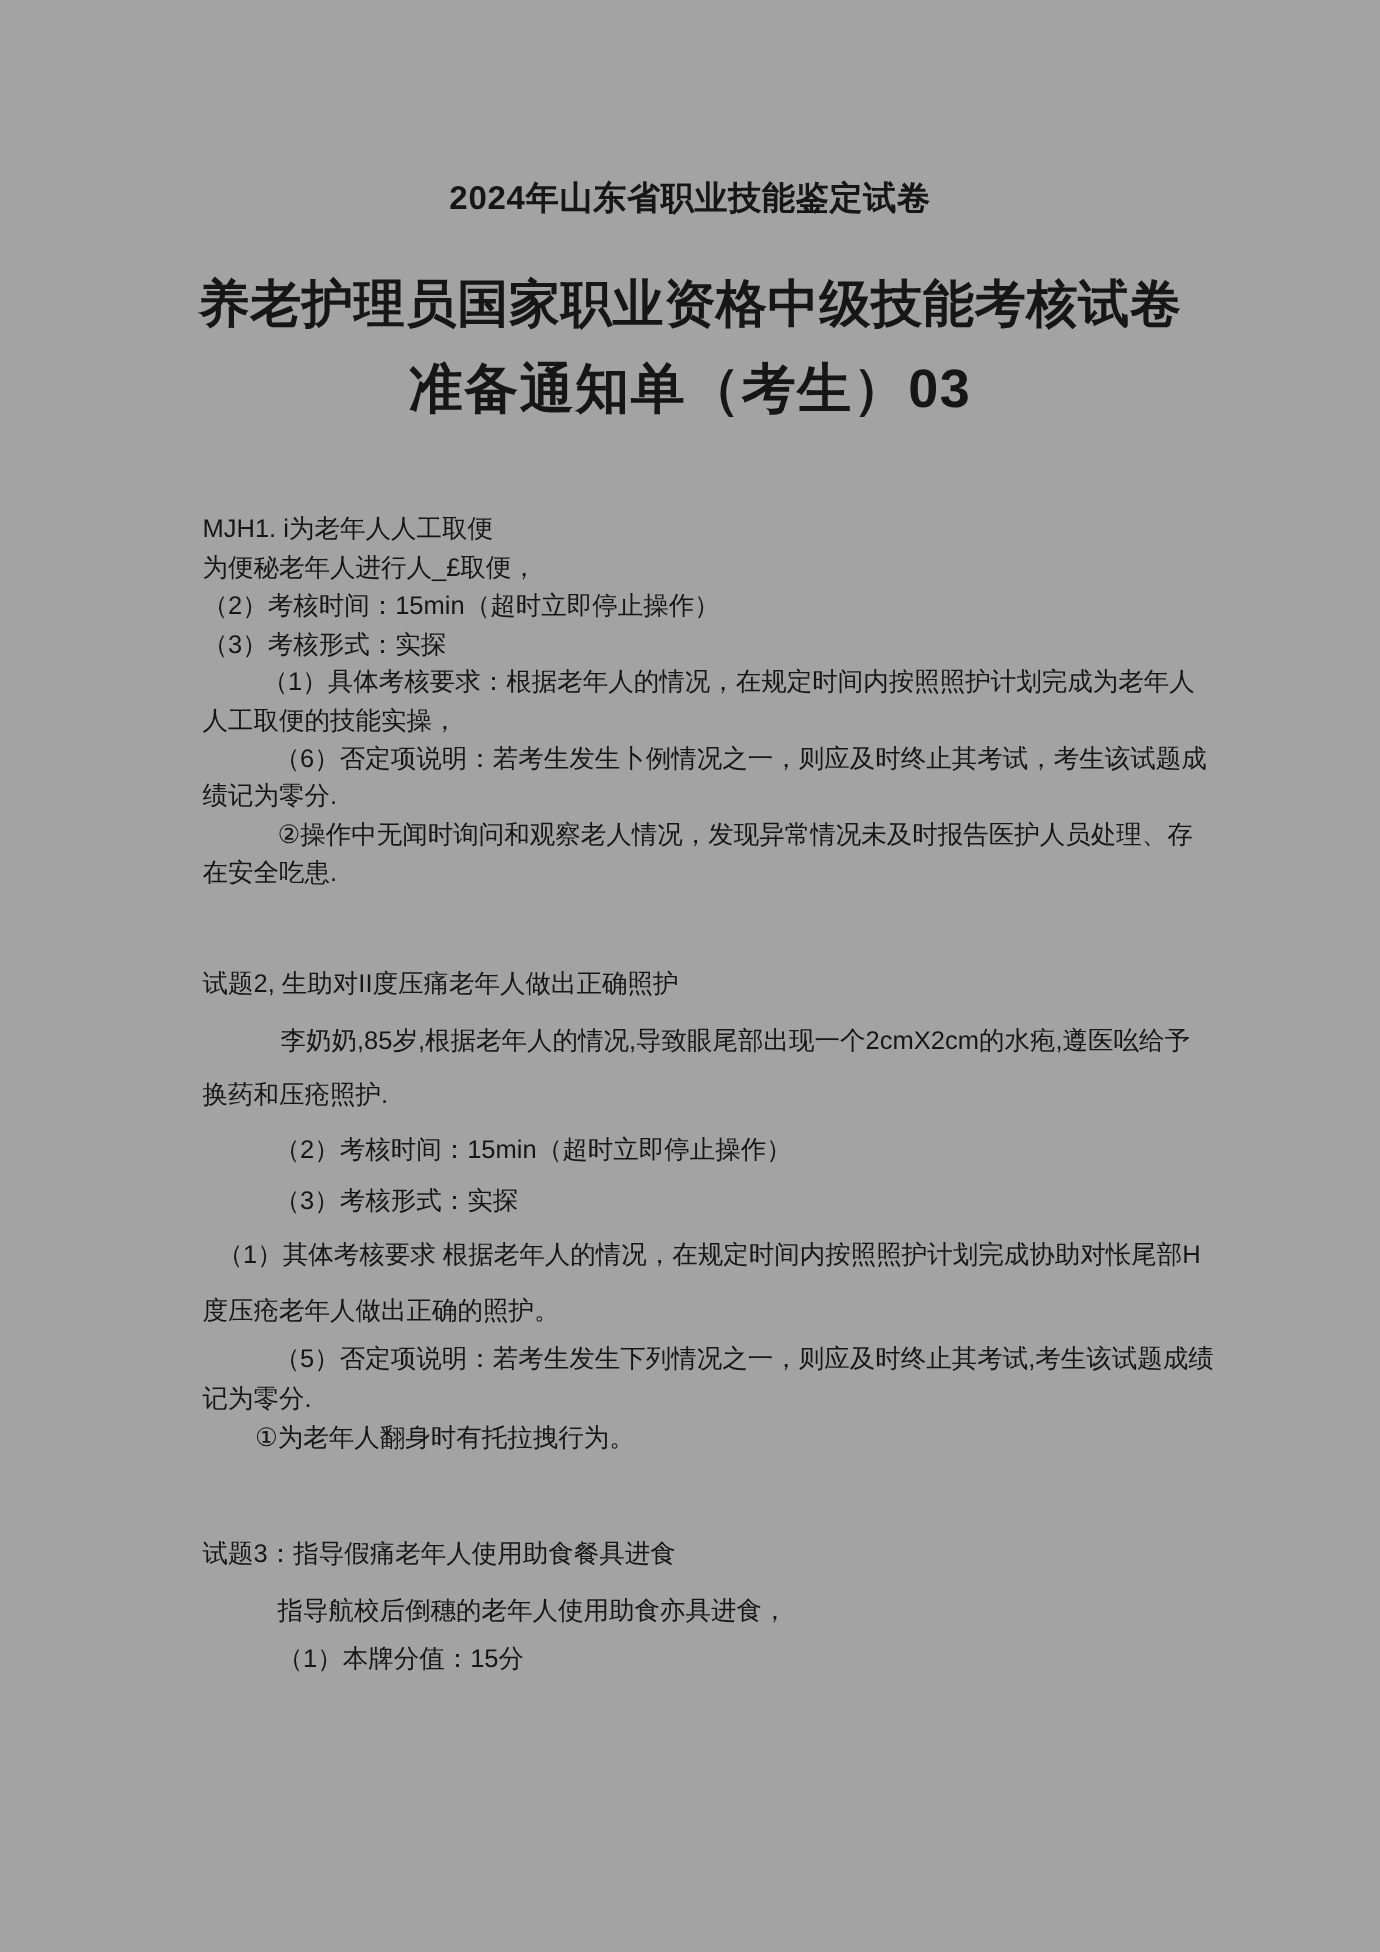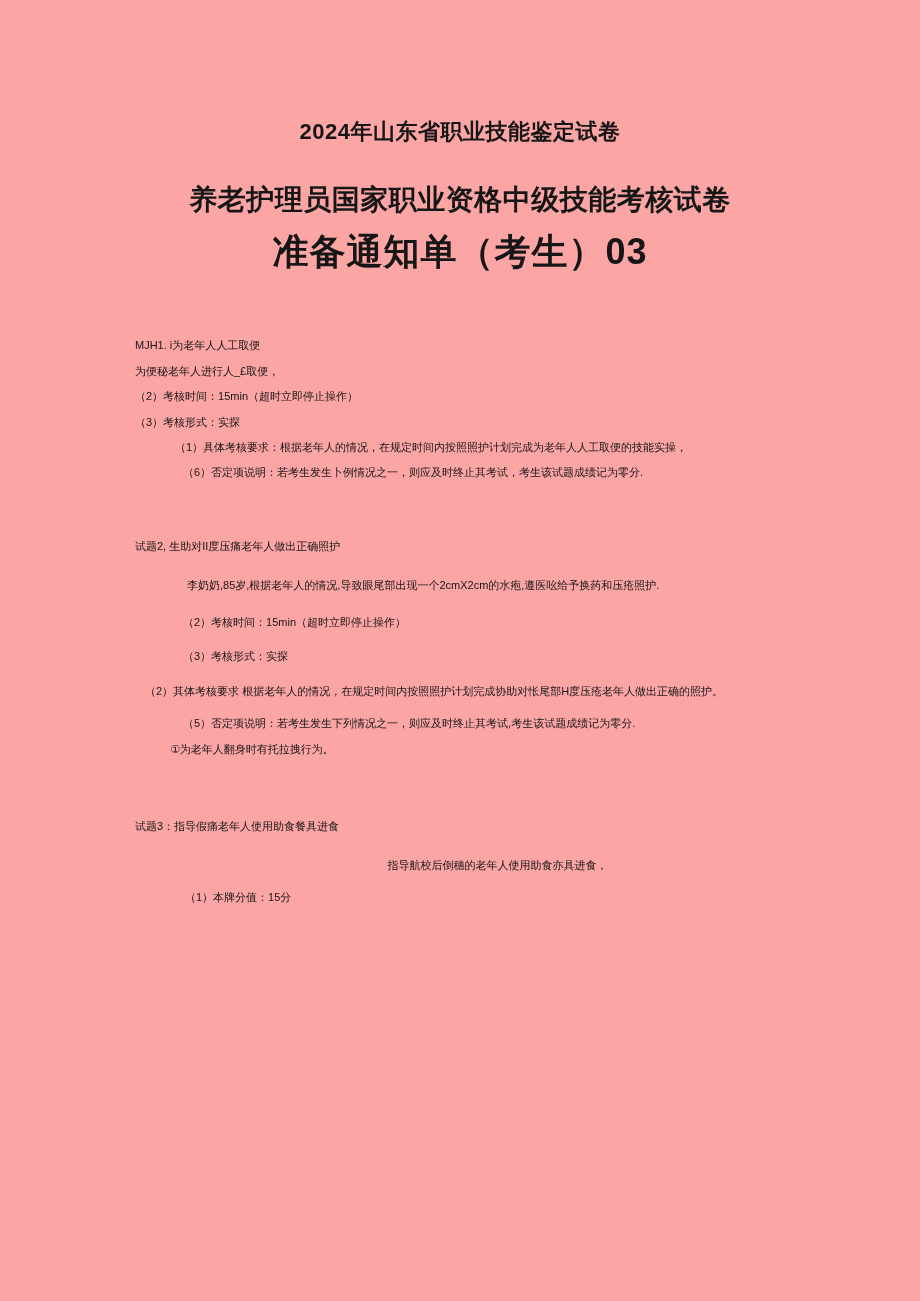--- a/index.html
+++ b/index.html
@@ -1,30 +1,30 @@
 <!DOCTYPE html>
 <html><head>
 <meta charset="utf-8">
 <style>
   html,body{margin:0;padding:0;background:#e8e8e8;}
   .page{
     position:relative;
     width:920px;height:1301px;
     margin:0 auto;
-    background:#fca5a5;
+    background:#a3a3a3;
     font-family:"Liberation Sans","DejaVu Sans",sans-serif;
     color:#161616;
     overflow:hidden;
   }
   .titles{width:100%;}
   .t1{margin:118px 0 0;text-align:center;font-size:22px;font-weight:700;line-height:1.25;letter-spacing:0.5px;}
-  .t2{margin:37px 0 0;text-align:center;font-size:28px;font-weight:700;line-height:1.2;letter-spacing:0.5px;}
+  .t2{margin:37px 0 0;text-align:center;font-size:34px;font-weight:700;line-height:1.2;letter-spacing:0.5px;}
   .t3{margin:14px 0 0;text-align:center;font-size:36px;font-weight:700;line-height:1.2;letter-spacing:1px;}
 
-  .docbody{margin:0 110px 0 135px;font-size:11px;}
+  .docbody{margin:0 110px 0 135px;font-size:17px;}
   .docbody p{margin:0;}
 
   
   .sec1{margin-top:60px;}
   .sec1 p{line-height:25.4px;}
   .s1-intro{margin-left:50px;}
   .s1-score{margin-left:33px;}
   .s1-opt{margin-left:40px;}
   .s1-req{text-indent:40px;}
   .s1-veto{text-indent:48px;}
@@ -37,21 +37,21 @@
   .s2-case{line-height:36px;text-indent:52px;margin-top:8px !important;}
   .s2-opt{line-height:30px;margin-left:48px !important;margin-top:4px !important;}
   .s2-opt-first{margin-top:8px !important;}
   .s2-req{line-height:37px;text-indent:10px;margin-top:2px !important;}
   .s2-veto{line-height:27px;text-indent:48px;}
   .s2-vi{line-height:25px;margin-left:35px !important;}
 
   
   .sec3{margin-top:52px;}
   .s3-heading{line-height:25px;}
-  .s3-intro{line-height:28px;margin-left:50px !important;margin-top:12px !important;text-align:center;}
+  .s3-intro{line-height:28px;margin-left:50px !important;margin-top:12px !important;}
   .s3-score{line-height:28px;margin-left:50px !important;margin-top:4px !important;}
 </style>
 </head>
 <body>
 
 <div class="page">
 
   <div class="titles">
     <h1 class="t1">2024年山东省职业技能鉴定试卷</h1>
     <h2 class="t2">养老护理员国家职业资格中级技能考核试卷</h2>
@@ -60,28 +60,29 @@
 
   <div class="docbody">
 
     <div class="sec1">
       <p>MJH1. i为老年人人工取便</p>
       <p class="s1-intro">为便秘老年人进行人_£取便，</p>
       <p class="s1-opt">（2）考核时间：15min（超时立即停止操作）</p>
       <p class="s1-opt">（3）考核形式：实探</p>
       <p class="s1-req">（1）具体考核要求：根据老年人的情况，在规定时间内按照照护计划完成为老年人人工取便的技能实操，</p>
       <p class="s1-veto">（6）否定项说明：若考生发生卜例情况之一，则应及时终止其考试，考生该试题成绩记为零分.</p>
+      <p class="s1-vi2">②操作中无闻时询问和观察老人情况，发现异常情况未及时报告医护人员处理、存在安全吃患.</p>
     </div>
 
     <div class="sec2">
       <p class="s2-heading">试题2, 生助对II度压痛老年人做出正确照护</p>
       <p class="s2-case">李奶奶,85岁,根据老年人的情况,导致眼尾部出现一个2cmX2cm的水疱,遵医吆给予换药和压疮照护.</p>
       <p class="s2-opt">（2）考核时间：15min（超时立即停止操作）</p>
       <p class="s2-opt">（3）考核形式：实探</p>
-      <p class="s2-req">（2）其体考核要求 根据老年人的情况，在规定时间内按照照护计划完成协助对怅尾部H度压疮老年人做出正确的照护。</p>
+      <p class="s2-req">（1）其体考核要求 根据老年人的情况，在规定时间内按照照护计划完成协助对怅尾部H度压疮老年人做出正确的照护。</p>
       <p class="s2-veto">（5）否定项说明：若考生发生下列情况之一，则应及时终止其考试,考生该试题成绩记为零分.</p>
       <p class="s2-vi">①为老年人翻身时有托拉拽行为。</p>
     </div>
 
     <div class="sec3">
       <p class="s3-heading">试题3：指导假痛老年人使用助食餐具进食</p>
       <p class="s3-intro">指导航校后倒穗的老年人使用助食亦具进食，</p>
       <p class="s3-score">（1）本牌分值：15分</p>
     </div>
 

